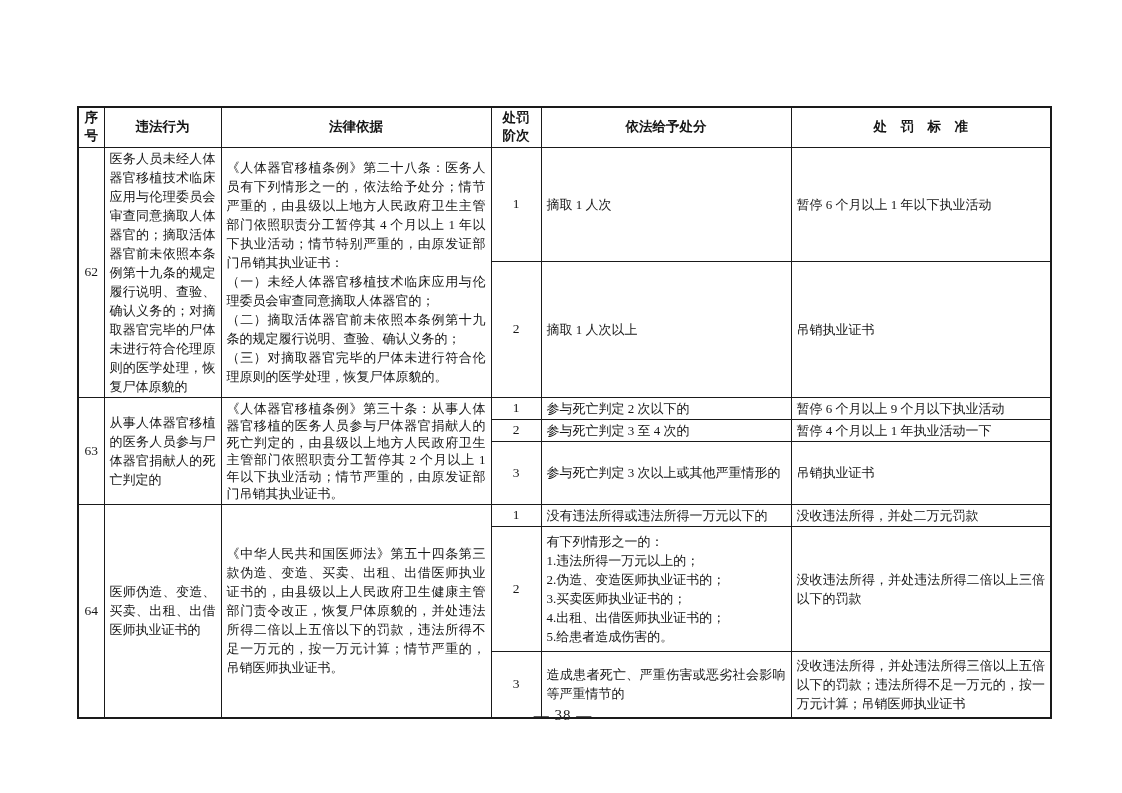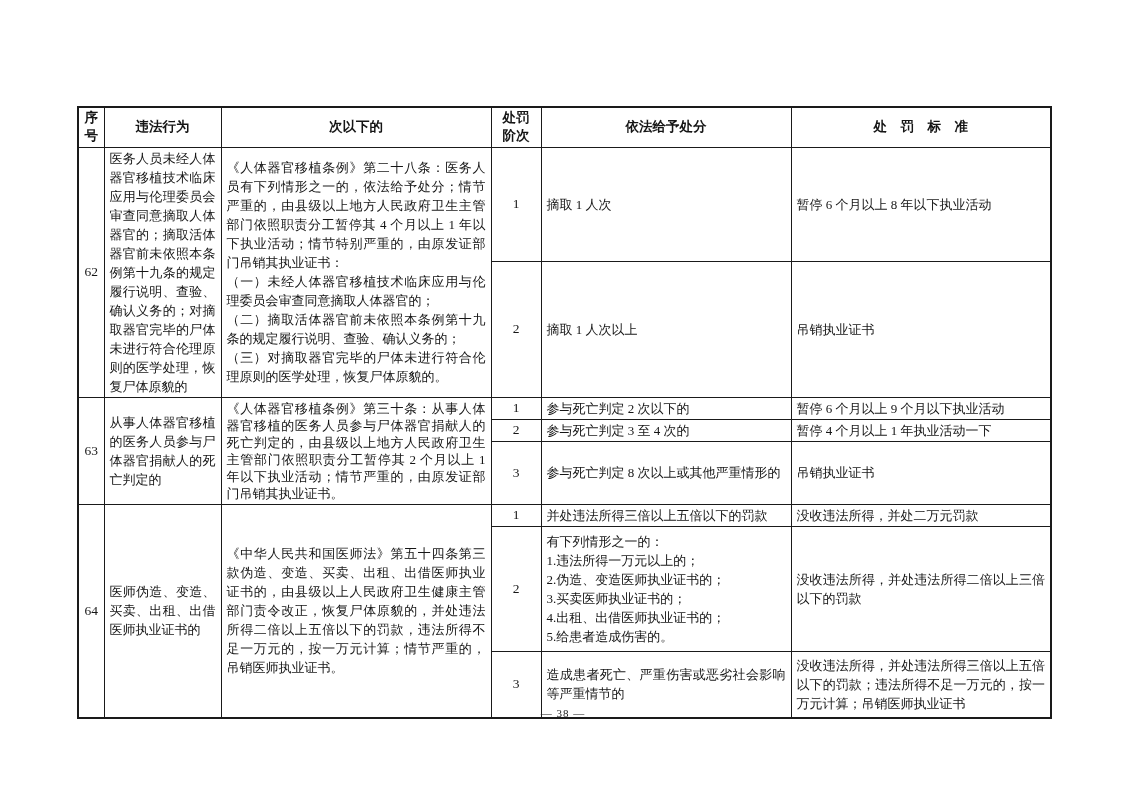--- a/index.html
+++ b/index.html
@@ -63,21 +63,21 @@
     padding: 1px 5px;
     text-align: justify;
     white-space: pre-line;
   }
   .page-number {
     position: absolute;
     left: 4px;
     right: 0;
     top: 707px;
     text-align: center;
-    font-size: 11px;
+    font-size: 15px;
     color: #222222;
     letter-spacing: 1px;
   }
 </style>
 </head>
 <body>
 
 <div class="page">
 
   <table class="law-table">
@@ -87,39 +87,39 @@
       <col style="width:270px">
       <col style="width:50px">
       <col style="width:250px">
       <col style="width:260px">
     </colgroup>
     <thead>
       <tr style="height:40px">
         <th class="hdr">序
 号</th>
         <th class="hdr">违法行为</th>
-        <th class="hdr">次以下的</th>
+        <th class="hdr">法律依据</th>
         <th class="hdr">处罚
 阶次</th>
         <th class="hdr">依法给予处分</th>
         <th class="hdr">处　罚　标　准</th>
       </tr>
     </thead>
     <tbody>
 
       <tr style="height:104px">
         <td class="idx" rowspan="2">62</td>
         <td class="txt" rowspan="2">医务人员未经人体器官移植技术临床应用与伦理委员会审查同意摘取人体器官的；摘取活体器官前未依照本条例第十九条的规定履行说明、查验、确认义务的；对摘取器官完毕的尸体未进行符合伦理原则的医学处理，恢复尸体原貌的</td>
         <td class="txt" rowspan="2">《人体器官移植条例》第二十八条：医务人员有下列情形之一的，依法给予处分；情节严重的，由县级以上地方人民政府卫生主管部门依照职责分工暂停其 4 个月以上 1 年以下执业活动；情节特别严重的，由原发证部门吊销其执业证书：
 （一）未经人体器官移植技术临床应用与伦理委员会审查同意摘取人体器官的；
 （二）摘取活体器官前未依照本条例第十九条的规定履行说明、查验、确认义务的；
 （三）对摘取器官完毕的尸体未进行符合伦理原则的医学处理，恢复尸体原貌的。</td>
         <td class="tier">1</td>
         <td class="sit">摘取 1 人次</td>
-        <td class="std">暂停 6 个月以上 8 年以下执业活动</td>
+        <td class="std">暂停 6 个月以上 1 年以下执业活动</td>
       </tr>
       <tr style="height:123px">
         <td class="tier">2</td>
         <td class="sit">摘取 1 人次以上</td>
         <td class="std">吊销执业证书</td>
       </tr>
 
       <tr style="height:22px">
         <td class="idx" rowspan="3">63</td>
         <td class="txt" rowspan="3">从事人体器官移植的医务人员参与尸体器官捐献人的死亡判定的</td>
@@ -128,30 +128,30 @@
         <td class="sit">参与死亡判定 2 次以下的</td>
         <td class="std">暂停 6 个月以上 9 个月以下执业活动</td>
       </tr>
       <tr style="height:22px">
         <td class="tier">2</td>
         <td class="sit">参与死亡判定 3 至 4 次的</td>
         <td class="std">暂停 4 个月以上 1 年执业活动一下</td>
       </tr>
       <tr style="height:63px">
         <td class="tier">3</td>
-        <td class="sit">参与死亡判定 8 次以上或其他严重情形的</td>
+        <td class="sit">参与死亡判定 3 次以上或其他严重情形的</td>
         <td class="std">吊销执业证书</td>
       </tr>
 
       <tr style="height:22px">
         <td class="idx" rowspan="3">64</td>
         <td class="txt" rowspan="3">医师伪造、变造、买卖、出租、出借医师执业证书的</td>
         <td class="txt" rowspan="3">《中华人民共和国医师法》第五十四条第三款伪造、变造、买卖、出租、出借医师执业证书的，由县级以上人民政府卫生健康主管部门责令改正，恢复尸体原貌的，并处违法所得二倍以上五倍以下的罚款，违法所得不足一万元的，按一万元计算；情节严重的，吊销医师执业证书。</td>
         <td class="tier">1</td>
-        <td class="sit">并处违法所得三倍以上五倍以下的罚款</td>
+        <td class="sit">没有违法所得或违法所得一万元以下的</td>
         <td class="std">没收违法所得，并处二万元罚款</td>
       </tr>
       <tr style="height:125px">
         <td class="tier">2</td>
         <td class="sit">有下列情形之一的：
 1.违法所得一万元以上的；
 2.伪造、变造医师执业证书的；
 3.买卖医师执业证书的；
 4.出租、出借医师执业证书的；
 5.给患者造成伤害的。</td>

